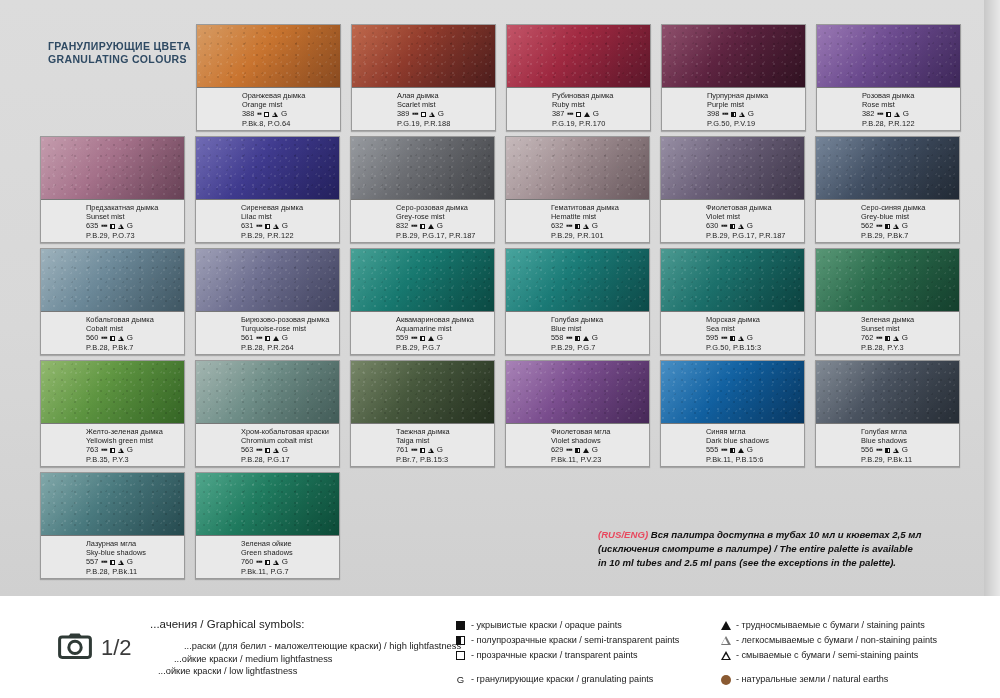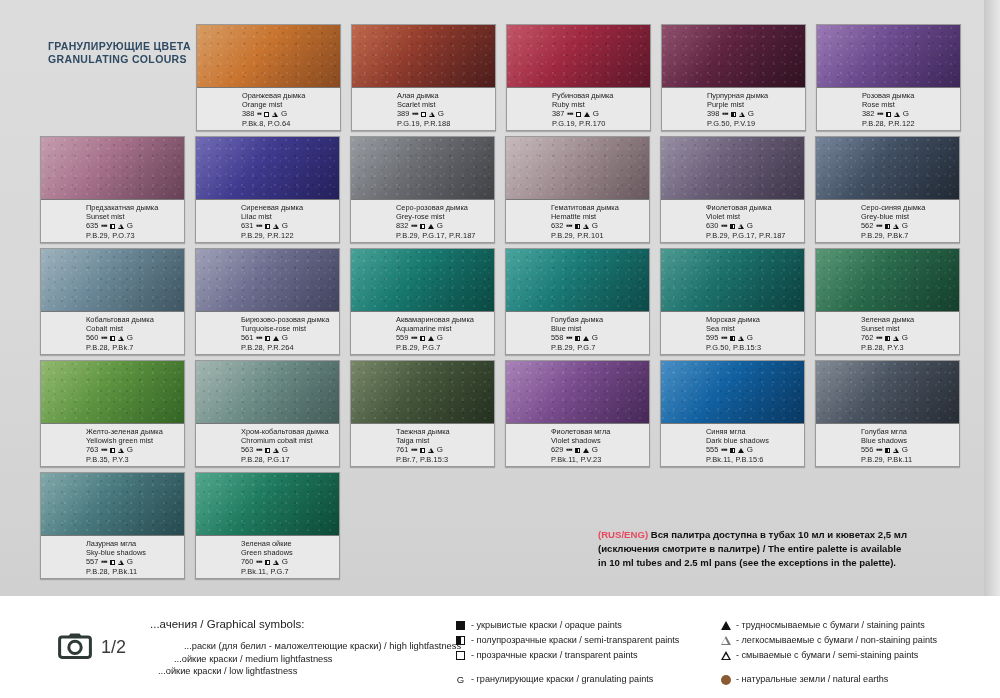--- a/index.html
+++ b/index.html
@@ -72,21 +72,21 @@
   .sq.open{background:#fff;}
   .tri{display:inline-block;width:0;height:0;border-left:3px solid transparent;border-right:3px solid transparent;border-bottom:5px solid #111;}
   .tri.open{border-bottom-color:transparent;position:relative;width:6px;height:5px;border:none;}
   .tri.open::before{content:"";position:absolute;left:0;top:0;width:0;height:0;border-left:3px solid transparent;border-right:3px solid transparent;border-bottom:5px solid #111;}
   .tri.open::after{content:"";position:absolute;left:1.2px;top:1.6px;width:0;height:0;border-left:1.8px solid transparent;border-right:1.8px solid transparent;border-bottom:3px solid #e9e9e9;}
   .gch{font-size:8px;}
 
   
   .note{
     position:absolute;left:598px;top:528px;width:350px;
-    font-size:9.6px;font-weight:bold;line-height:14px;color:#101010;
+    font-size:9.6px;font-weight:bold;line-height:14px;color:#101010;font-style:italic;
   }
   .note .tag{color:#e8495f;}
 
   
   .legend{position:absolute;left:0;top:596px;width:1000px;height:102px;background:#fff;}
   .legend .colL{position:absolute;left:150px;top:22px;width:320px;}
   .legend .colL .ttl{font-size:11.5px;color:#222;margin-bottom:10px;}
   .legend .colL .ln{font-size:9.3px;color:#222;line-height:12.6px;white-space:nowrap;}
   .legend .colL .ln.i1{padding-left:34px;}
   .legend .colL .ln.i2{padding-left:24px;}
@@ -106,21 +106,21 @@
   .g-tri.semi::after{content:"";position:absolute;left:2px;top:3px;border-left:3px solid transparent;border-right:3px solid transparent;border-bottom:5.5px solid #fff;}
   .g-tri.non{position:relative;border:none;width:10px;height:9px;}
   .g-tri.non::before{content:"";position:absolute;inset:0;border-left:5px solid transparent;border-right:5px solid transparent;border-bottom:9px solid #777;}
   .g-tri.non::after{content:"";position:absolute;left:1.4px;top:2px;border-left:3.6px solid transparent;border-right:3.6px solid transparent;border-bottom:6.6px solid #fff;}
   .g-dot{width:10px;height:10px;border-radius:50%;background:#8a5a32;}
   .g-letter{font-size:9.5px;color:#1a1a1a;}
   .lgap{height:9px;}
 
   
   .cam{position:absolute;left:58px;top:632px;display:flex;align-items:center;gap:9px;}
-  .cam .frac{font-size:18px;color:#3b3b3b;font-weight:400;}
+  .cam .frac{font-size:22px;color:#3b3b3b;font-weight:400;}
 </style>
 </head>
 <body>
 
 <div id="page">
   <div class="sheet"></div>
 
   <div class="heading">
     <div>ГРАНУЛИРУЮЩИЕ ЦВЕТА</div>
     <div>GRANULATING COLOURS</div>
@@ -457,21 +457,21 @@
             </div>
             <div class="pig">P.B.35, P.Y.3</div>
           </div>
         </div>
         <div class="card">
           <div class="chip" style="background: linear-gradient(135deg, rgb(148, 170, 164) 0%, rgb(111, 142, 136) 45%, rgb(80, 111, 106) 100%);">
             <span class="tex"></span>
             <span class="sheen"></span>
           </div>
           <div class="info">
-            <div class="ru">Хром-кобальтовая дымка</div>
+            <div class="ru">Хром-кобальтовая краски</div>
             <div class="en">Chromium cobalt mist</div>
             <div class="code">
               <span>563</span>
               <span class="dots">▪▪▪</span>
               <span class="sq half"></span>
               <span class="tri open"></span>
               <span class="gch">G</span>
             </div>
             <div class="pig">P.B.28, P.G.17</div>
           </div>

